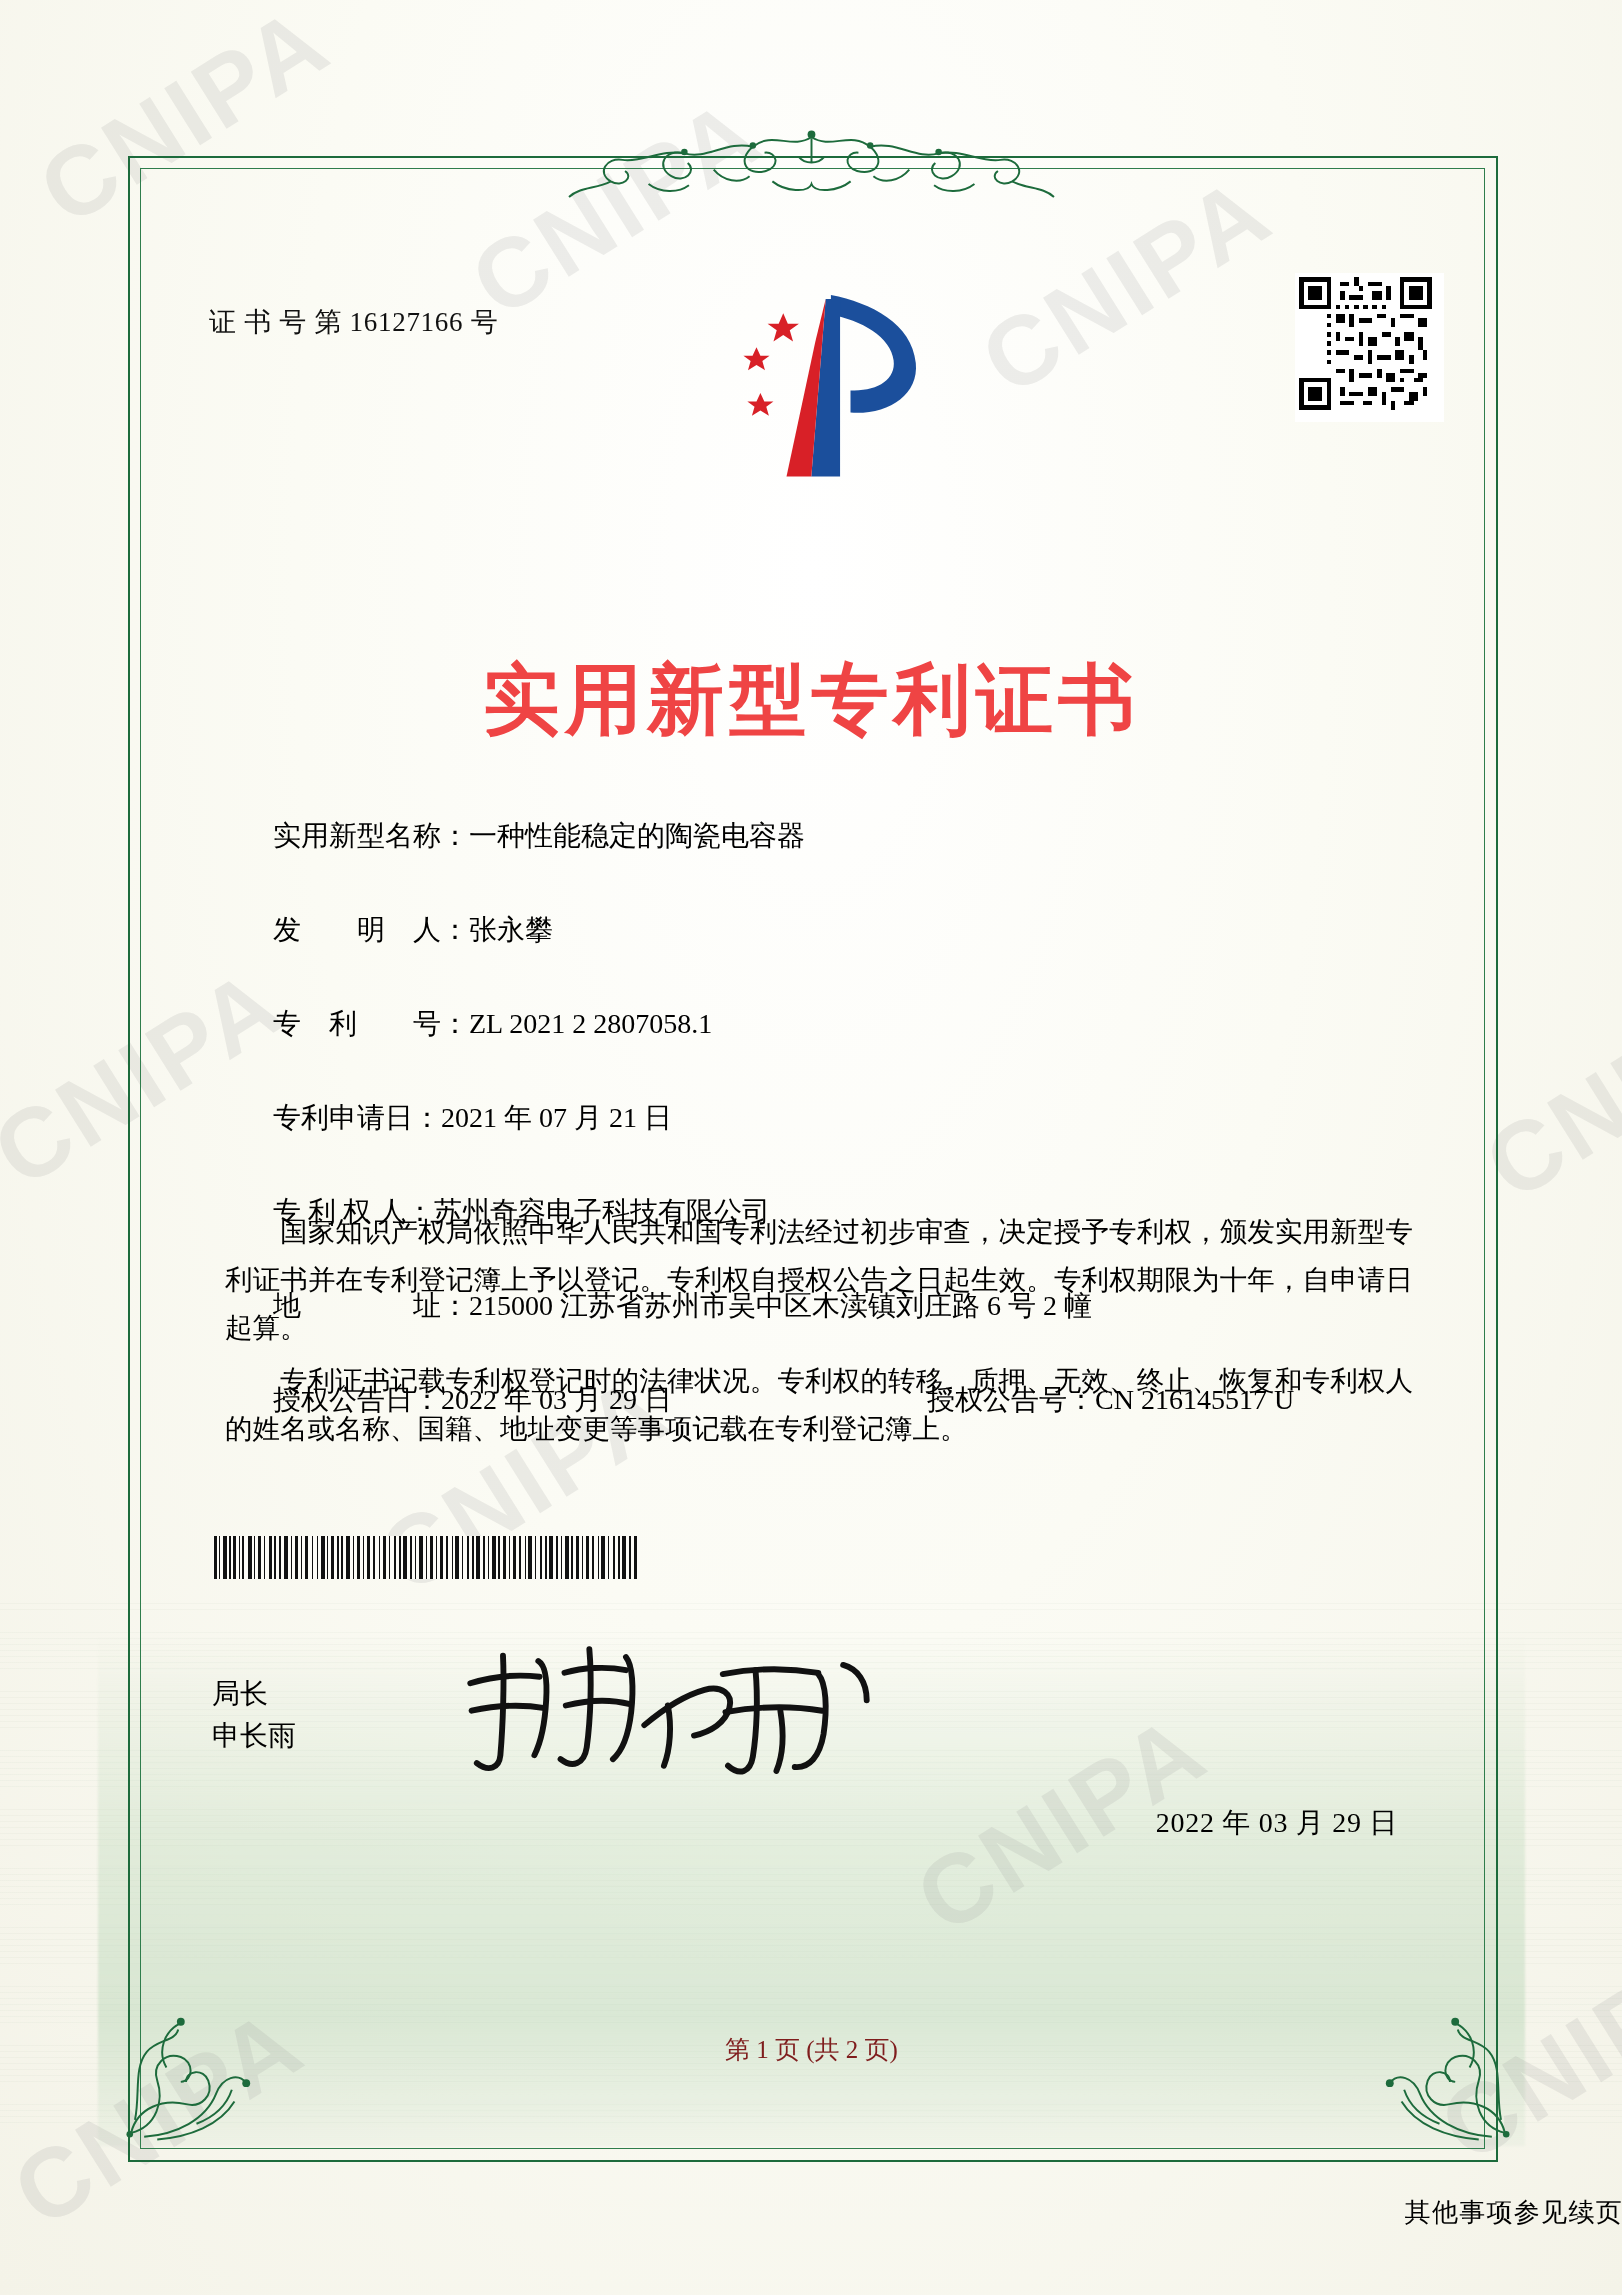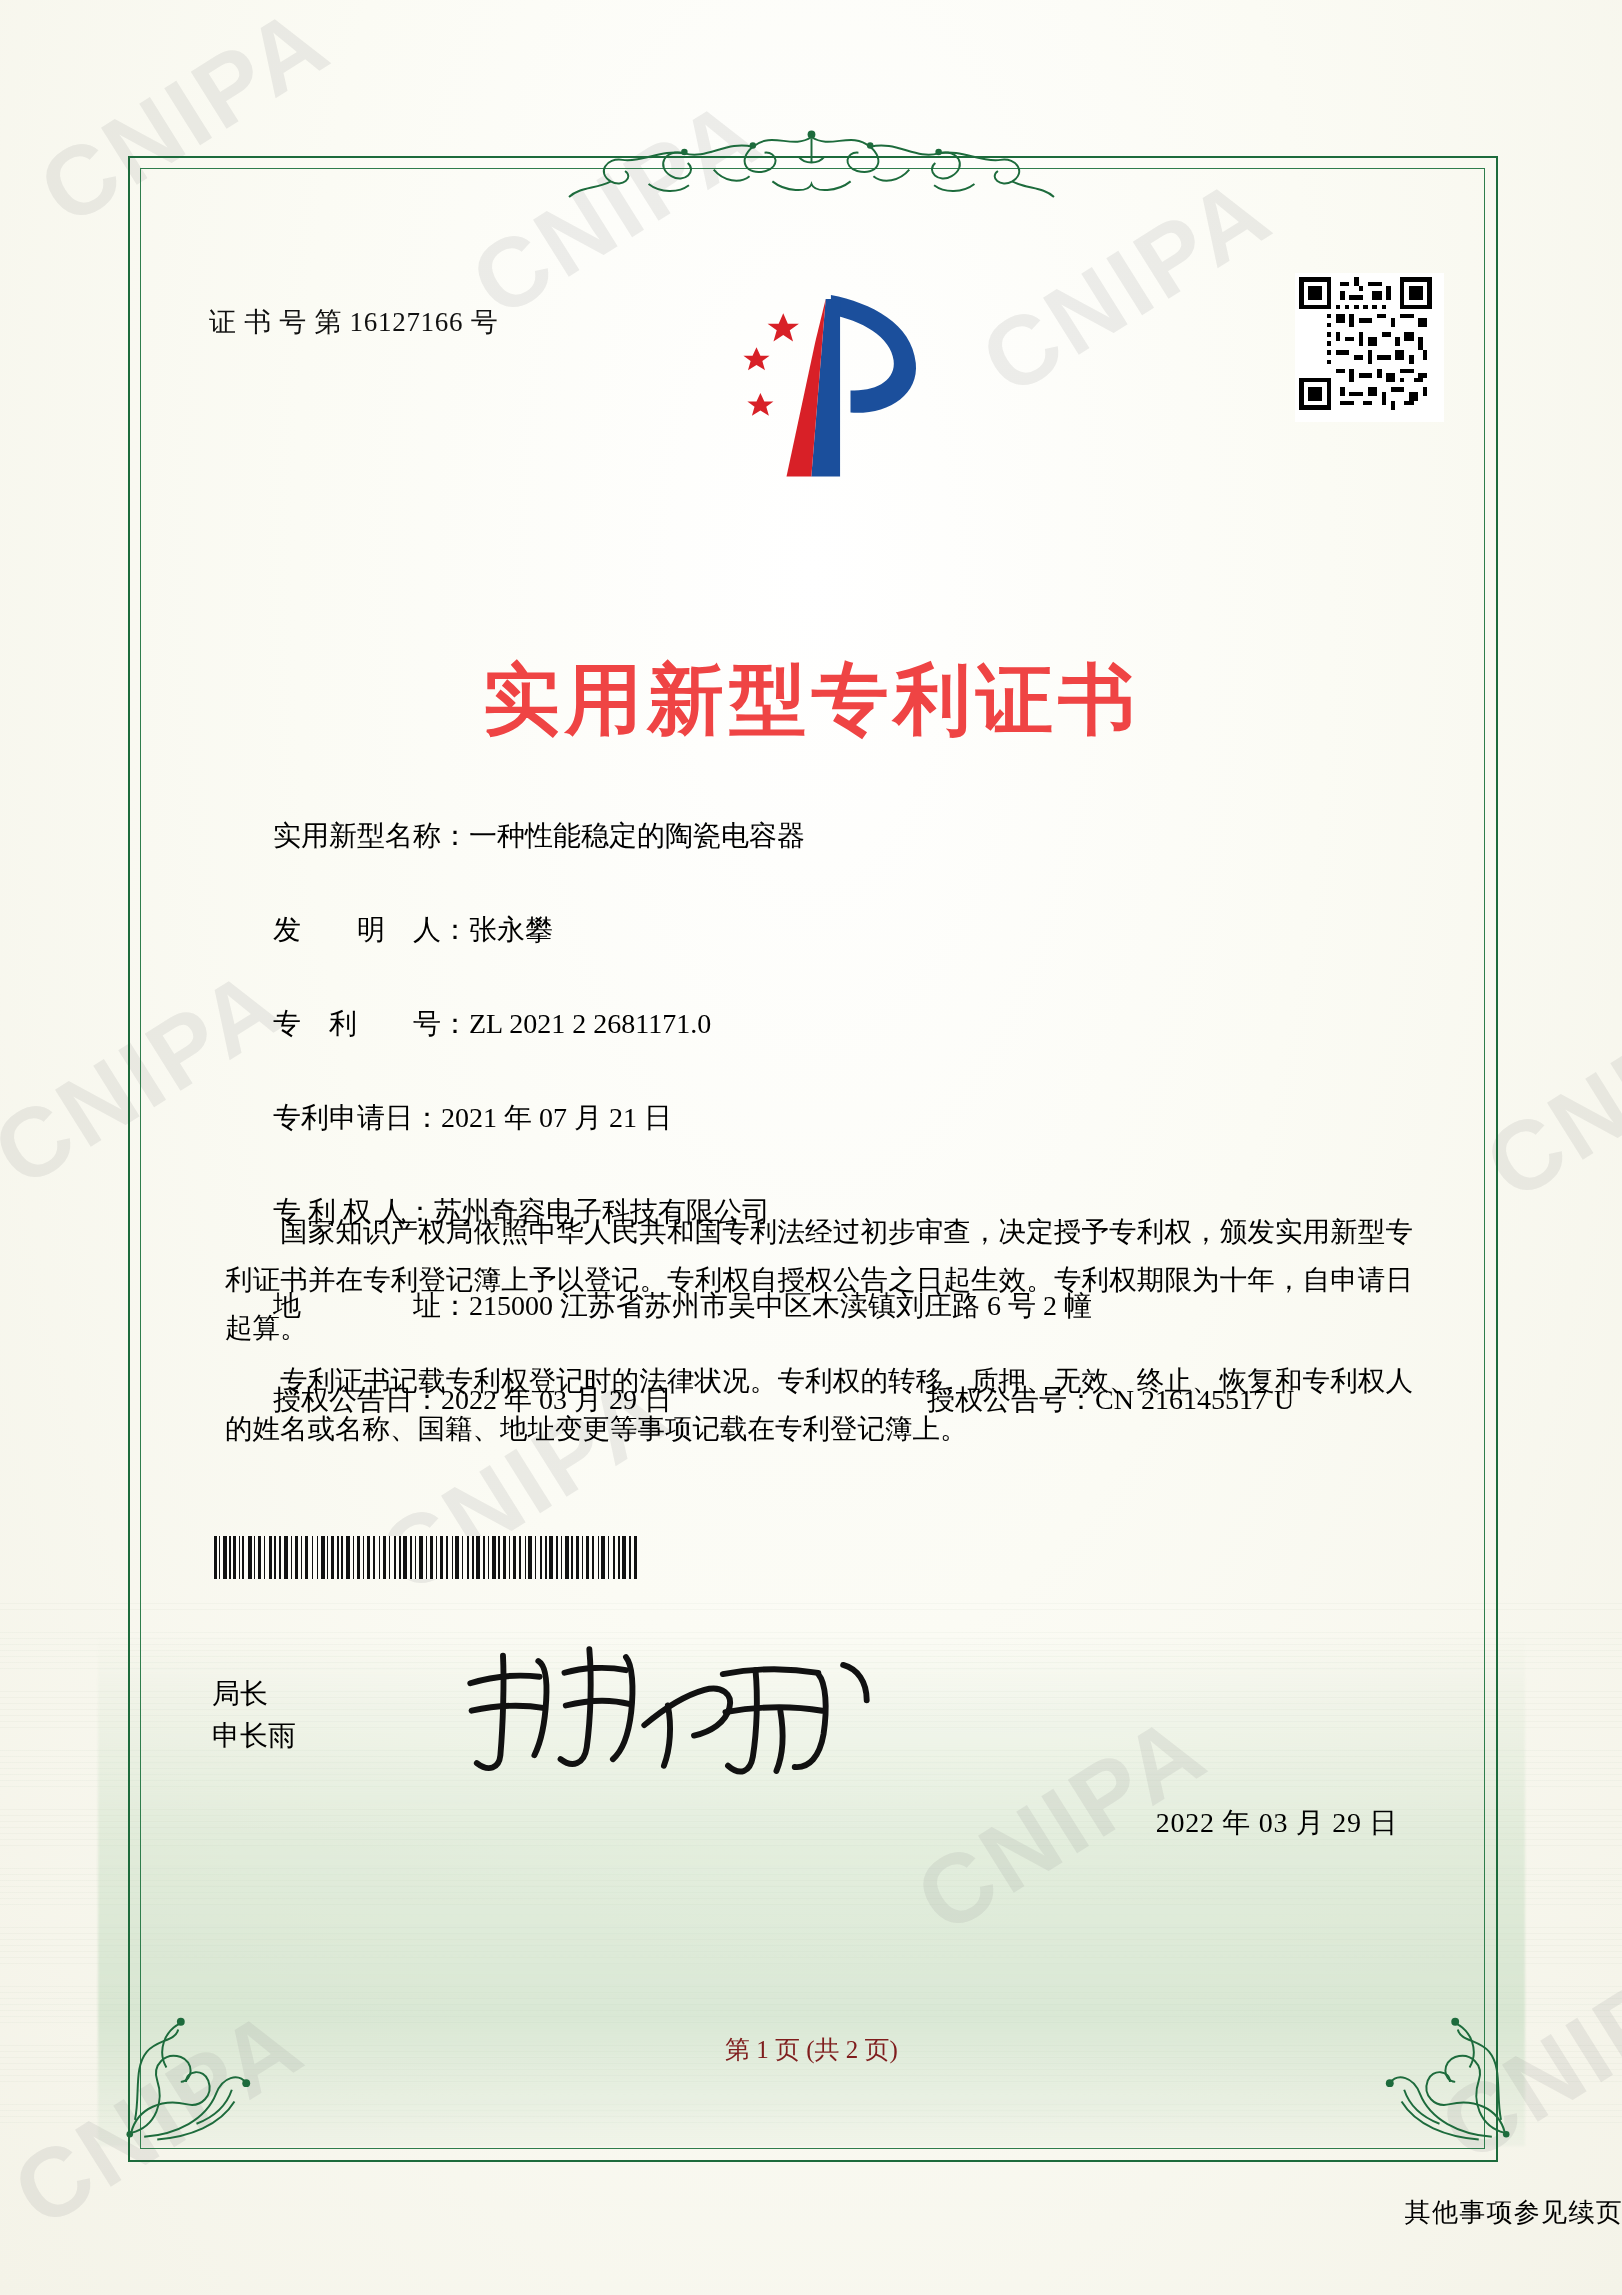--- a/index.html
+++ b/index.html
@@ -455,21 +455,21 @@
     <div class="main-title">实用新型专利证书</div>
 
     <div class="fields">
       <div class="field-row">
         <span class="field-label">实用新型名称：</span><span class="field-value">一种性能稳定的陶瓷电容器</span>
       </div>
       <div class="field-row">
         <span class="field-label">发　　明　人：</span><span class="field-value">张永攀</span>
       </div>
       <div class="field-row">
-        <span class="field-label">专　利　　号：</span><span class="field-value">ZL 2021 2 2681171.0</span>
+        <span class="field-label">专　利　　号：</span><span class="field-value">ZL 2021 2 2807058.1</span>
       </div>
       <div class="field-row">
         <span class="field-label">专利申请日：</span><span class="field-value">2021 年 07 月 21 日</span>
       </div>
       <div class="field-row">
         <span class="field-label">专 利 权 人：</span><span class="field-value">苏州奇容电子科技有限公司</span>
       </div>
       <div class="field-row">
         <span class="field-label">地　　　　址：</span><span class="field-value">215000 江苏省苏州市吴中区木渎镇刘庄路 6 号 2 幢</span>
       </div>

